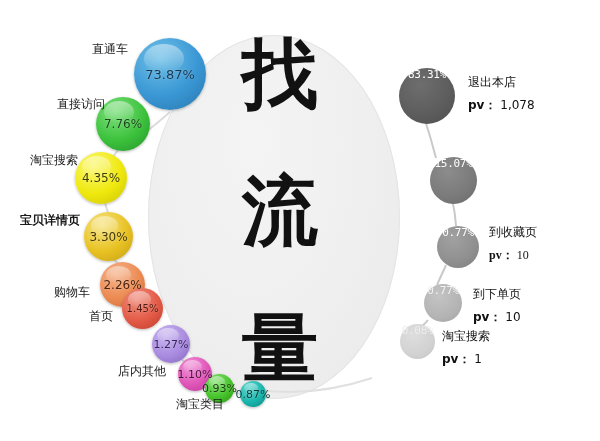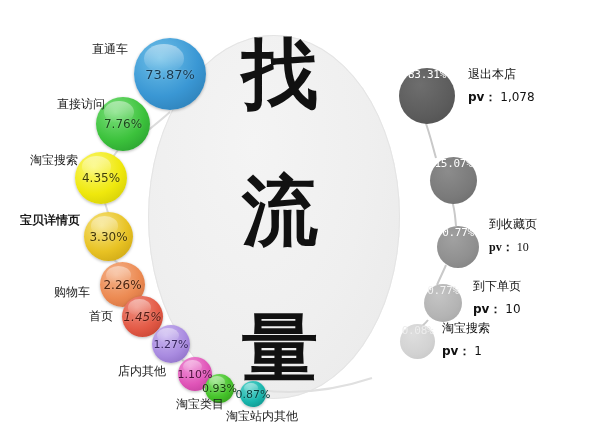--- a/index.html
+++ b/index.html
@@ -80,21 +80,21 @@
   
   .gcircle{
     position:absolute;
     border-radius:50%;
     display:flex;align-items:flex-start;justify-content:center;
     color:#ffffff;
     font-size:11px;
     font-family:"DejaVu Sans Mono","Liberation Mono",monospace;
     letter-spacing:-0.3px;
   }
-  .rinfo{position:absolute;}
+  .rinfo{position:absolute;margin-top:8px;}
   .rinfo .rtitle{
     font-size:12px;color:#111;white-space:nowrap;
     margin-bottom:6px;
   }
   .rinfo .rpv{
     font-size:12px;color:#111;white-space:nowrap;
   }
   .rinfo .rpv b{font-weight:bold;}
 </style>
 </head>
@@ -145,21 +145,21 @@
   <div class="bubble" style="left:84px;top:212px;width:49px;height:49px;background:radial-gradient(circle at 36% 28%, #f6e483 0%, #e8c223 55%, #c39d10 100%);font-size:12px;color:#433709;">
     <span class="val">3.30%</span>
   </div>
   <div class="lbl" style="left:20px;top:212px;font-weight:bold;">宝贝详情页</div>
 
   <div class="bubble" style="left:100px;top:262px;width:45px;height:45px;background:radial-gradient(circle at 36% 28%, #f5b48c 0%, #ec8a52 55%, #c9693a 100%);font-size:12px;color:#4b2410;">
     <span class="val">2.26%</span>
   </div>
   <div class="lbl" style="left:54px;top:284px;font-family:Liberation Mono, monospace;">购物车</div>
 
-  <div class="bubble" style="left:122px;top:296px;width:41px;height:41px;background:radial-gradient(circle at 36% 28%, #ef8e7e 0%, #e35a46 55%, #bc3c2c 100%);font-size:12px;color:#521a12;font-style:italic;">
+  <div class="bubble" style="left:122px;top:288px;width:41px;height:41px;background:radial-gradient(circle at 36% 28%, #ef8e7e 0%, #e35a46 55%, #bc3c2c 100%);font-size:10px;color:#521a12;">
     <span class="val">1.45%</span>
   </div>
   <div class="lbl" style="left:89px;top:308px;">首页</div>
 
   <div class="bubble" style="left:152px;top:325px;width:38px;height:38px;background:radial-gradient(circle at 36% 28%, #c9b6f0 0%, #a98be0 55%, #8566bd 100%);font-size:11px;color:#35245c;">
     <span class="val">1.27%</span>
   </div>
 
   <div class="bubble" style="left:178px;top:357px;width:34px;height:34px;background:radial-gradient(circle at 36% 28%, #f093d8 0%, #e055b8 55%, #ba3a96 100%);font-size:11px;color:#4d0f3c;">
     <span class="val">1.10%</span>
@@ -167,21 +167,20 @@
   <div class="lbl" style="left:118px;top:363px;">店内其他</div>
 
   <div class="bubble" style="left:205px;top:374px;width:29px;height:29px;background:radial-gradient(circle at 36% 28%, #8ae276 0%, #45c32a 55%, #2f9119 100%);font-size:11px;color:#16400c;">
     <span class="val">0.93%</span>
   </div>
   <div class="lbl" style="left:176px;top:396px;">淘宝类目</div>
 
   <div class="bubble" style="left:240px;top:381px;width:26px;height:26px;background:radial-gradient(circle at 36% 28%, #63d6cf 0%, #17b5ac 55%, #0e867f 100%);font-size:11px;color:#063d3a;">
     <span class="val">0.87%</span>
   </div>
-  <div class="lbl" style="left:226px;top:408px;">淘宝站内其他</div>
 
   <div class="gcircle" style="left:399px;top:68px;width:56px;height:56px;background:radial-gradient(circle at 38% 30%, #6e6e6e 0%, #5c5c5c 60%, #4d4d4d 100%);">
     <span>83.31%</span>
   </div>
   <div class="rinfo" style="left:468px;top:66px;">
     <div class="rtitle">退出本店</div>
     <div class="rpv"><b>pv：</b> <span>1,078</span></div>
   </div>
 
   <div class="gcircle" style="left:430px;top:157px;width:47px;height:47px;background:radial-gradient(circle at 38% 30%, #8c8c8c 0%, #7a7a7a 60%, #686868 100%);">

